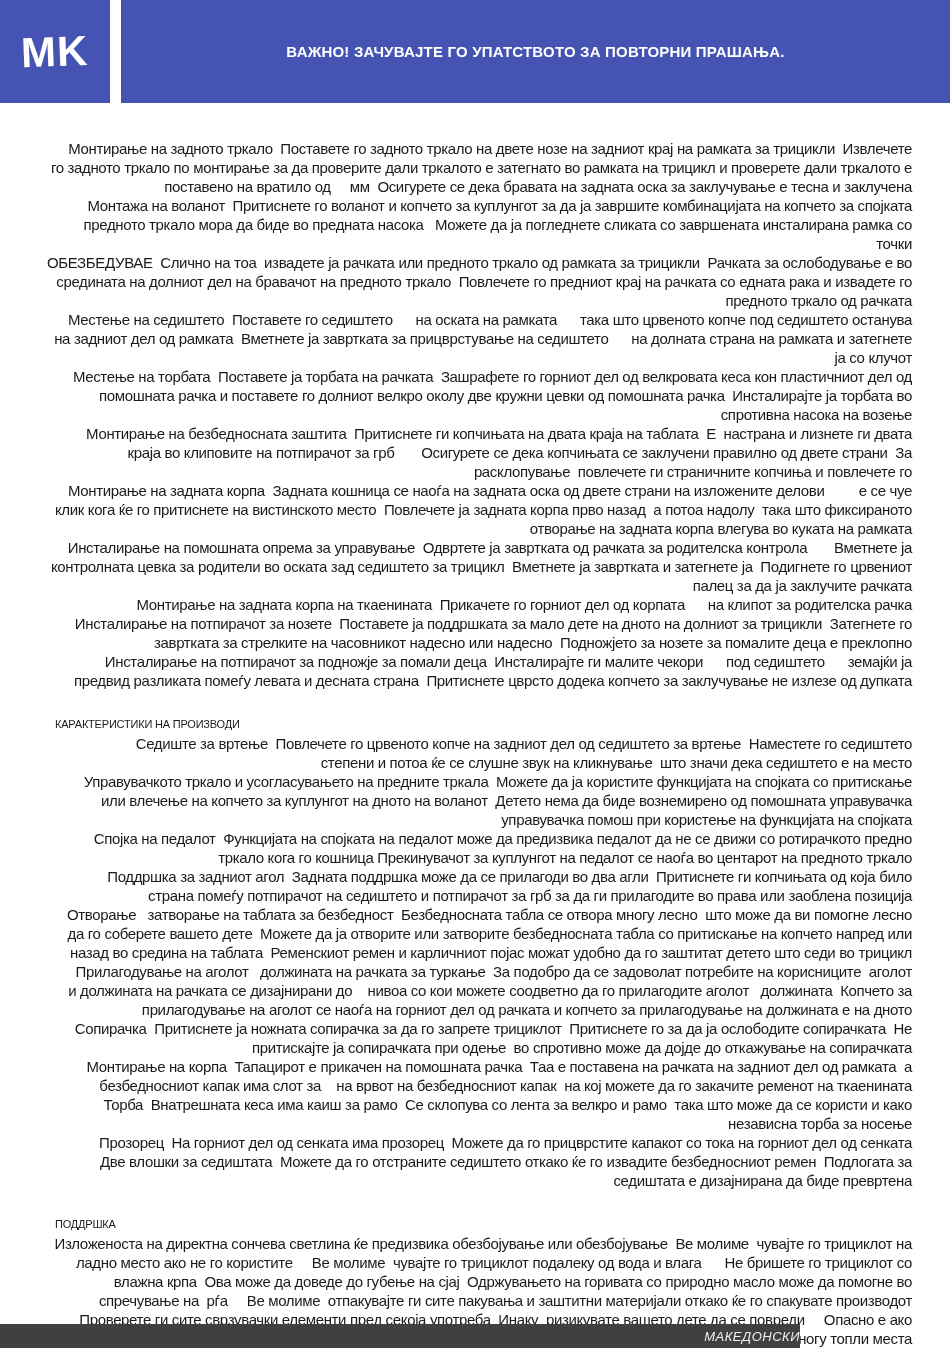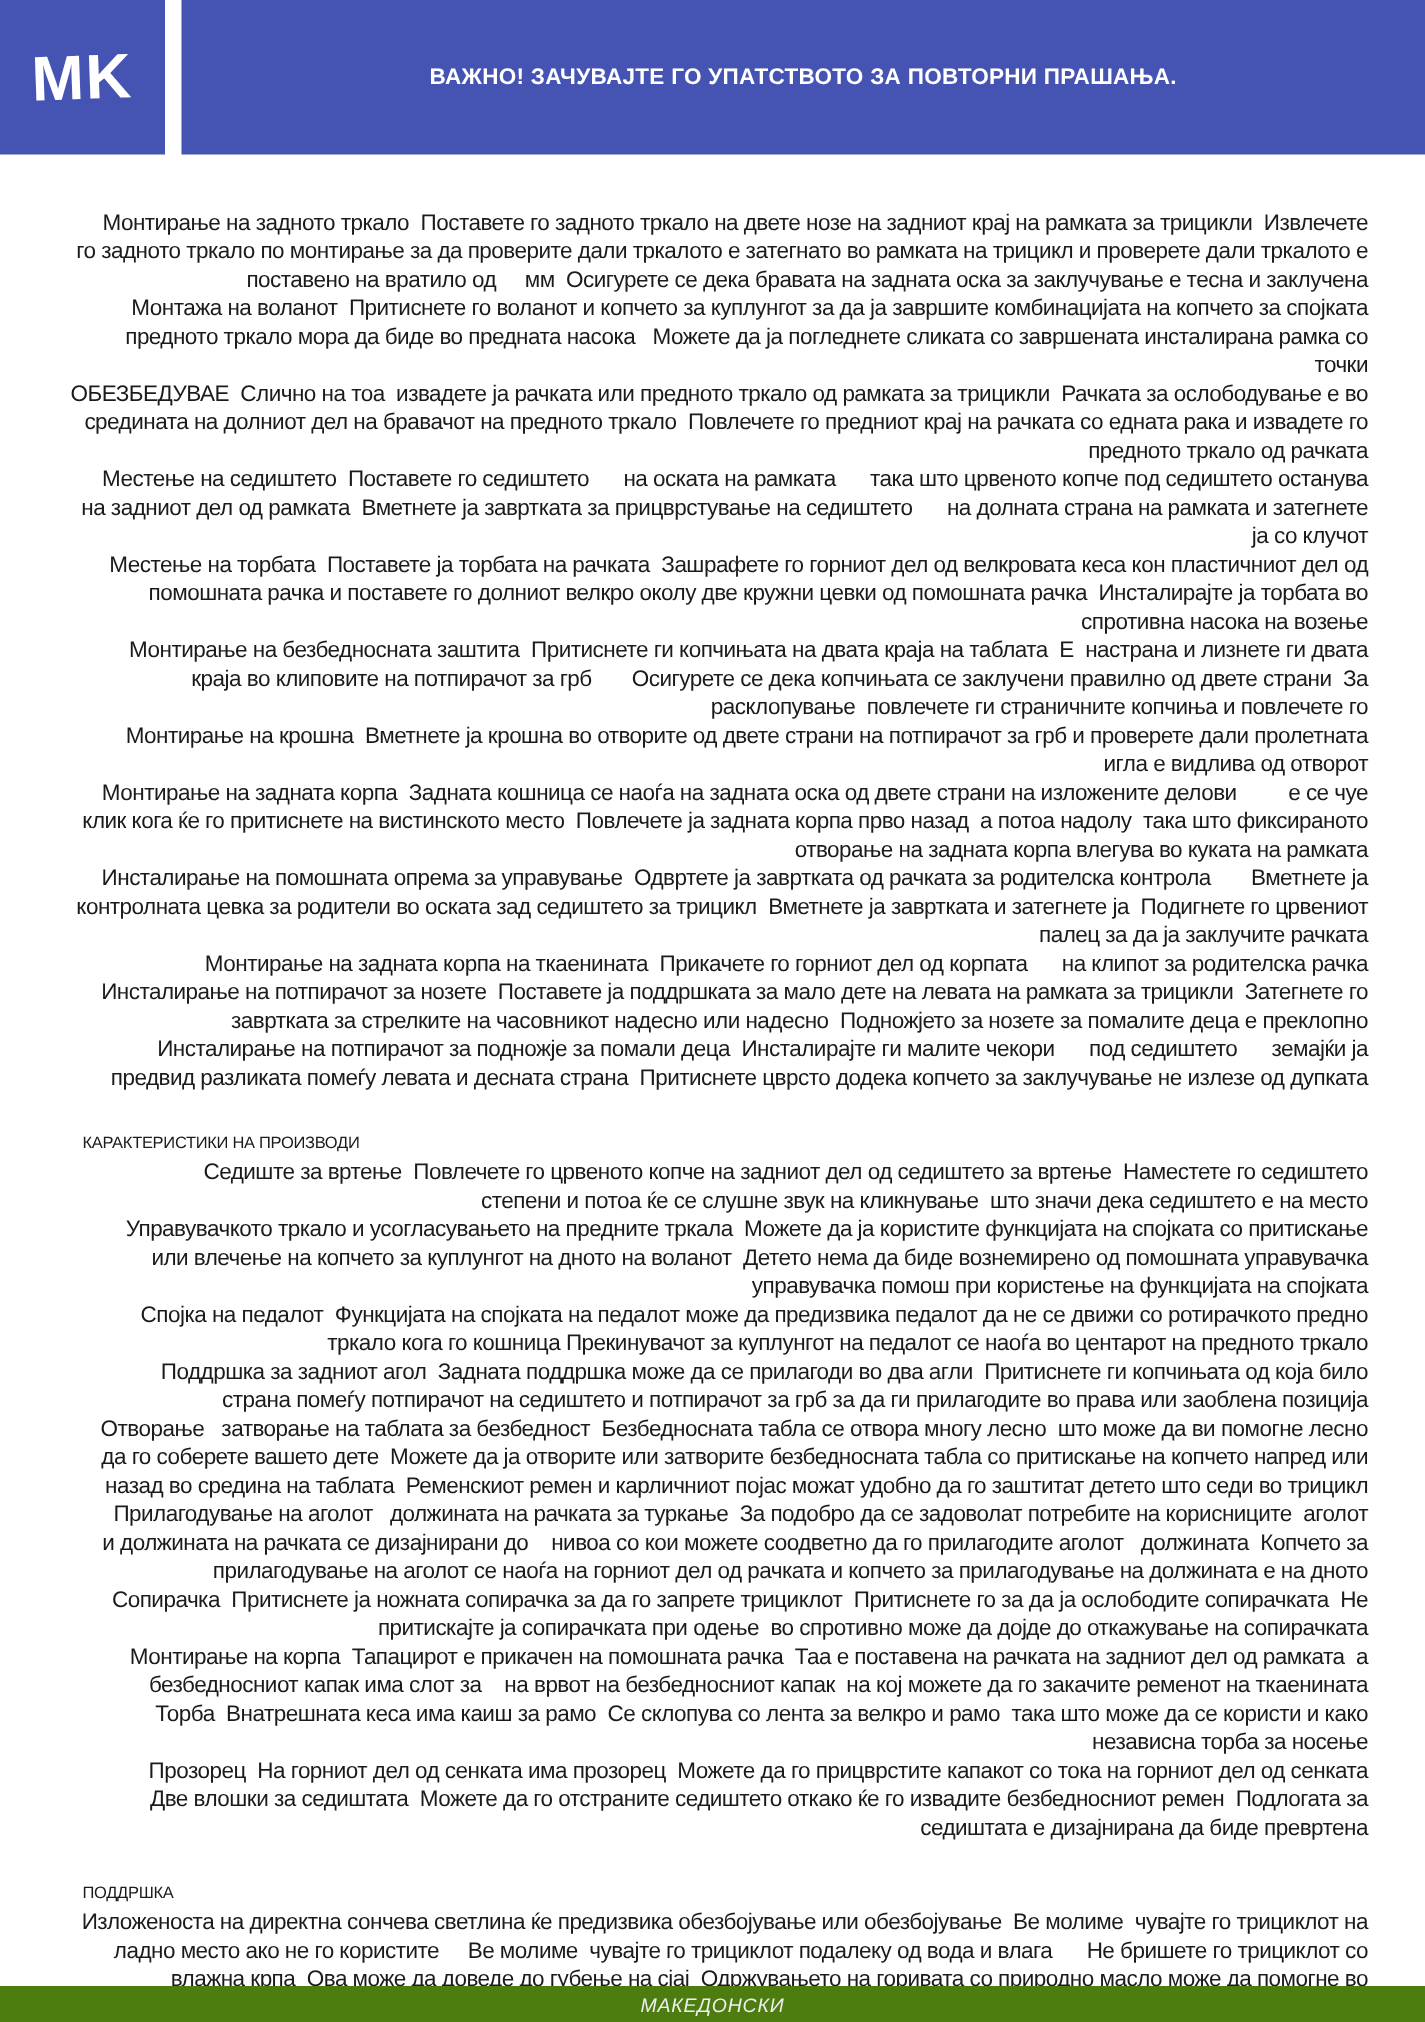--- a/index.html
+++ b/index.html
@@ -78,26 +78,26 @@
     letter-spacing: -0.2px;
     margin-top: 25px;
     padding-left: 11px;
     color: #1b1b1b;
   }
 
   
   .footer {
     position: absolute;
     left: 0; bottom: 0;
-    width: 950px;
+    width: 800px;
     height: 24px;
-    background: #4d7c0f;
+    background: #404040;
     display: flex;
     align-items: center;
-    justify-content: center;
+    justify-content: flex-end;
   }
   .footer-label {
     color: #efefef;
     font-size: 13px;
     font-style: italic;
     letter-spacing: 0.5px;
   }
 </style>
 </head>
 <body>
@@ -113,25 +113,24 @@
 </div>
 
 <div class="doc-body">
     <div class="section">
       <div class="para indent-first">Монтирање на задното тркало  Поставете го задното тркало на двете нозе на задниот крај на рамката за трицикли  Извлечете го задното тркало по монтирање за да проверите дали тркалото е затегнато во рамката на трицикл и проверете дали тркалото е поставено на вратило од     мм  Осигурете се дека бравата на задната оска за заклучување е тесна и заклучена</div>
       <div class="para indent-first">Монтажа на воланот  Притиснете го воланот и копчето за куплунгот за да ја завршите комбинацијата на копчето за спојката  предното тркало мора да биде во предната насока   Можете да ја погледнете сликата со завршената инсталирана рамка со точки</div>
       <div class="para indent-none">ОБЕЗБЕДУВАЕ  Слично на тоа  извадете ја рачката или предното тркало од рамката за трицикли  Рачката за ослободување е во средината на долниот дел на бравачот на предното тркало  Повлечете го предниот крај на рачката со едната рака и извадете го предното тркало од рачката</div>
       <div class="para indent-first">Местење на седиштето  Поставете го седиштето      на оската на рамката      така што црвеното копче под седиштето останува на задниот дел од рамката  Вметнете ја завртката за прицврстување на седиштето      на долната страна на рамката и затегнете ја со клучот</div>
       <div class="para indent-first">Местење на торбата  Поставете ја торбата на рачката  Зашрафете го горниот дел од велкровата кеса кон пластичниот дел од помошната рачка и поставете го долниот велкро околу две кружни цевки од помошната рачка  Инсталирајте ја торбата во спротивна насока на возење</div>
       <div class="para indent-first">Монтирање на безбедносната заштита  Притиснете ги копчињата на двата краја на таблата  Е  настрана и лизнете ги двата краја во клиповите на потпирачот за грб       Осигурете се дека копчињата се заклучени правилно од двете страни  За расклопување  повлечете ги страничните копчиња и повлечете го</div>
-      <div class="para indent-first">Монтирање на крошна  Вметнете ја крошна во отворите од двете страни на потпирачот за грб и проверете дали пролетната игла е видлива од отворот</div>
       <div class="para indent-first">Монтирање на задната корпа  Задната кошница се наоѓа на задната оска од двете страни на изложените делови         е се чуе клик кога ќе го притиснете на вистинското место  Повлечете ја задната корпа прво назад  а потоа надолу  така што фиксираното отворање на задната корпа влегува во куката на рамката</div>
       <div class="para indent-first">Инсталирање на помошната опрема за управување  Одвртете ја завртката од рачката за родителска контрола       Вметнете ја контролната цевка за родители во оската зад седиштето за трицикл  Вметнете ја завртката и затегнете ја  Подигнете го црвениот палец за да ја заклучите рачката</div>
       <div class="para indent-first">Монтирање на задната корпа на ткаенината  Прикачете го горниот дел од корпата      на клипот за родителска рачка</div>
-      <div class="para indent-first">Инсталирање на потпирачот за нозете  Поставете ја поддршката за мало дете на левата на рамката за трицикли  Затегнете го завртката за стрелките на часовникот надесно или надесно  Подножјето за нозете за помалите деца е преклопно</div>
+      <div class="para indent-first">Инсталирање на потпирачот за нозете  Поставете ја поддршката за мало дете на дното на долниот за трицикли  Затегнете го завртката за стрелките на часовникот надесно или надесно  Подножјето за нозете за помалите деца е преклопно</div>
       <div class="para indent-first">Инсталирање на потпирачот за подножје за помали деца  Инсталирајте ги малите чекори      под седиштето      земајќи ја предвид разликата помеѓу левата и десната страна  Притиснете цврсто додека копчето за заклучување не излезе од дупката</div>
     </div>
     <div class="section">
       <div class="section-heading">КАРАКТЕРИСТИКИ НА ПРОИЗВОДИ</div>
       <div class="para indent-first">Седиште за вртење  Повлечете го црвеното копче на задниот дел од седиштето за вртење  Наместете го седиштето       степени и потоа ќе се слушне звук на кликнување  што значи дека седиштето е на место</div>
       <div class="para indent-first">Управувачкото тркало и усогласувањето на предните тркала  Можете да ја користите функцијата на спојката со притискање или влечење на копчето за куплунгот на дното на воланот  Детето нема да биде вознемирено од помошната управувачка управувачка помош при користење на функцијата на спојката</div>
       <div class="para indent-first">Спојка на педалот  Функцијата на спојката на педалот може да предизвика педалот да не се движи со ротирачкото предно тркало кога го кошница Прекинувачот за куплунгот на педалот се наоѓа во центарот на предното тркало</div>
       <div class="para indent-first">Поддршка за задниот агол  Задната поддршка може да се прилагоди во два агли  Притиснете ги копчињата од која било страна помеѓу потпирачот на седиштето и потпирачот за грб за да ги прилагодите во права или заоблена позиција</div>
       <div class="para indent-first">Отворање   затворање на таблата за безбедност  Безбедносната табла се отвора многу лесно  што може да ви помогне лесно да го соберете вашето дете  Можете да ја отворите или затворите безбедносната табла со притискање на копчето напред или назад во средина на таблата  Ременскиот ремен и карличниот појас можат удобно да го заштитат детето што седи во трицикл</div>
       <div class="para indent-first">Прилагодување на аголот   должината на рачката за туркање  За подобро да се задоволат потребите на корисниците  аголот и должината на рачката се дизајнирани до    нивоа со кои можете соодветно да го прилагодите аголот   должината  Копчето за прилагодување на аголот се наоѓа на горниот дел од рачката и копчето за прилагодување на должината е на дното</div>

